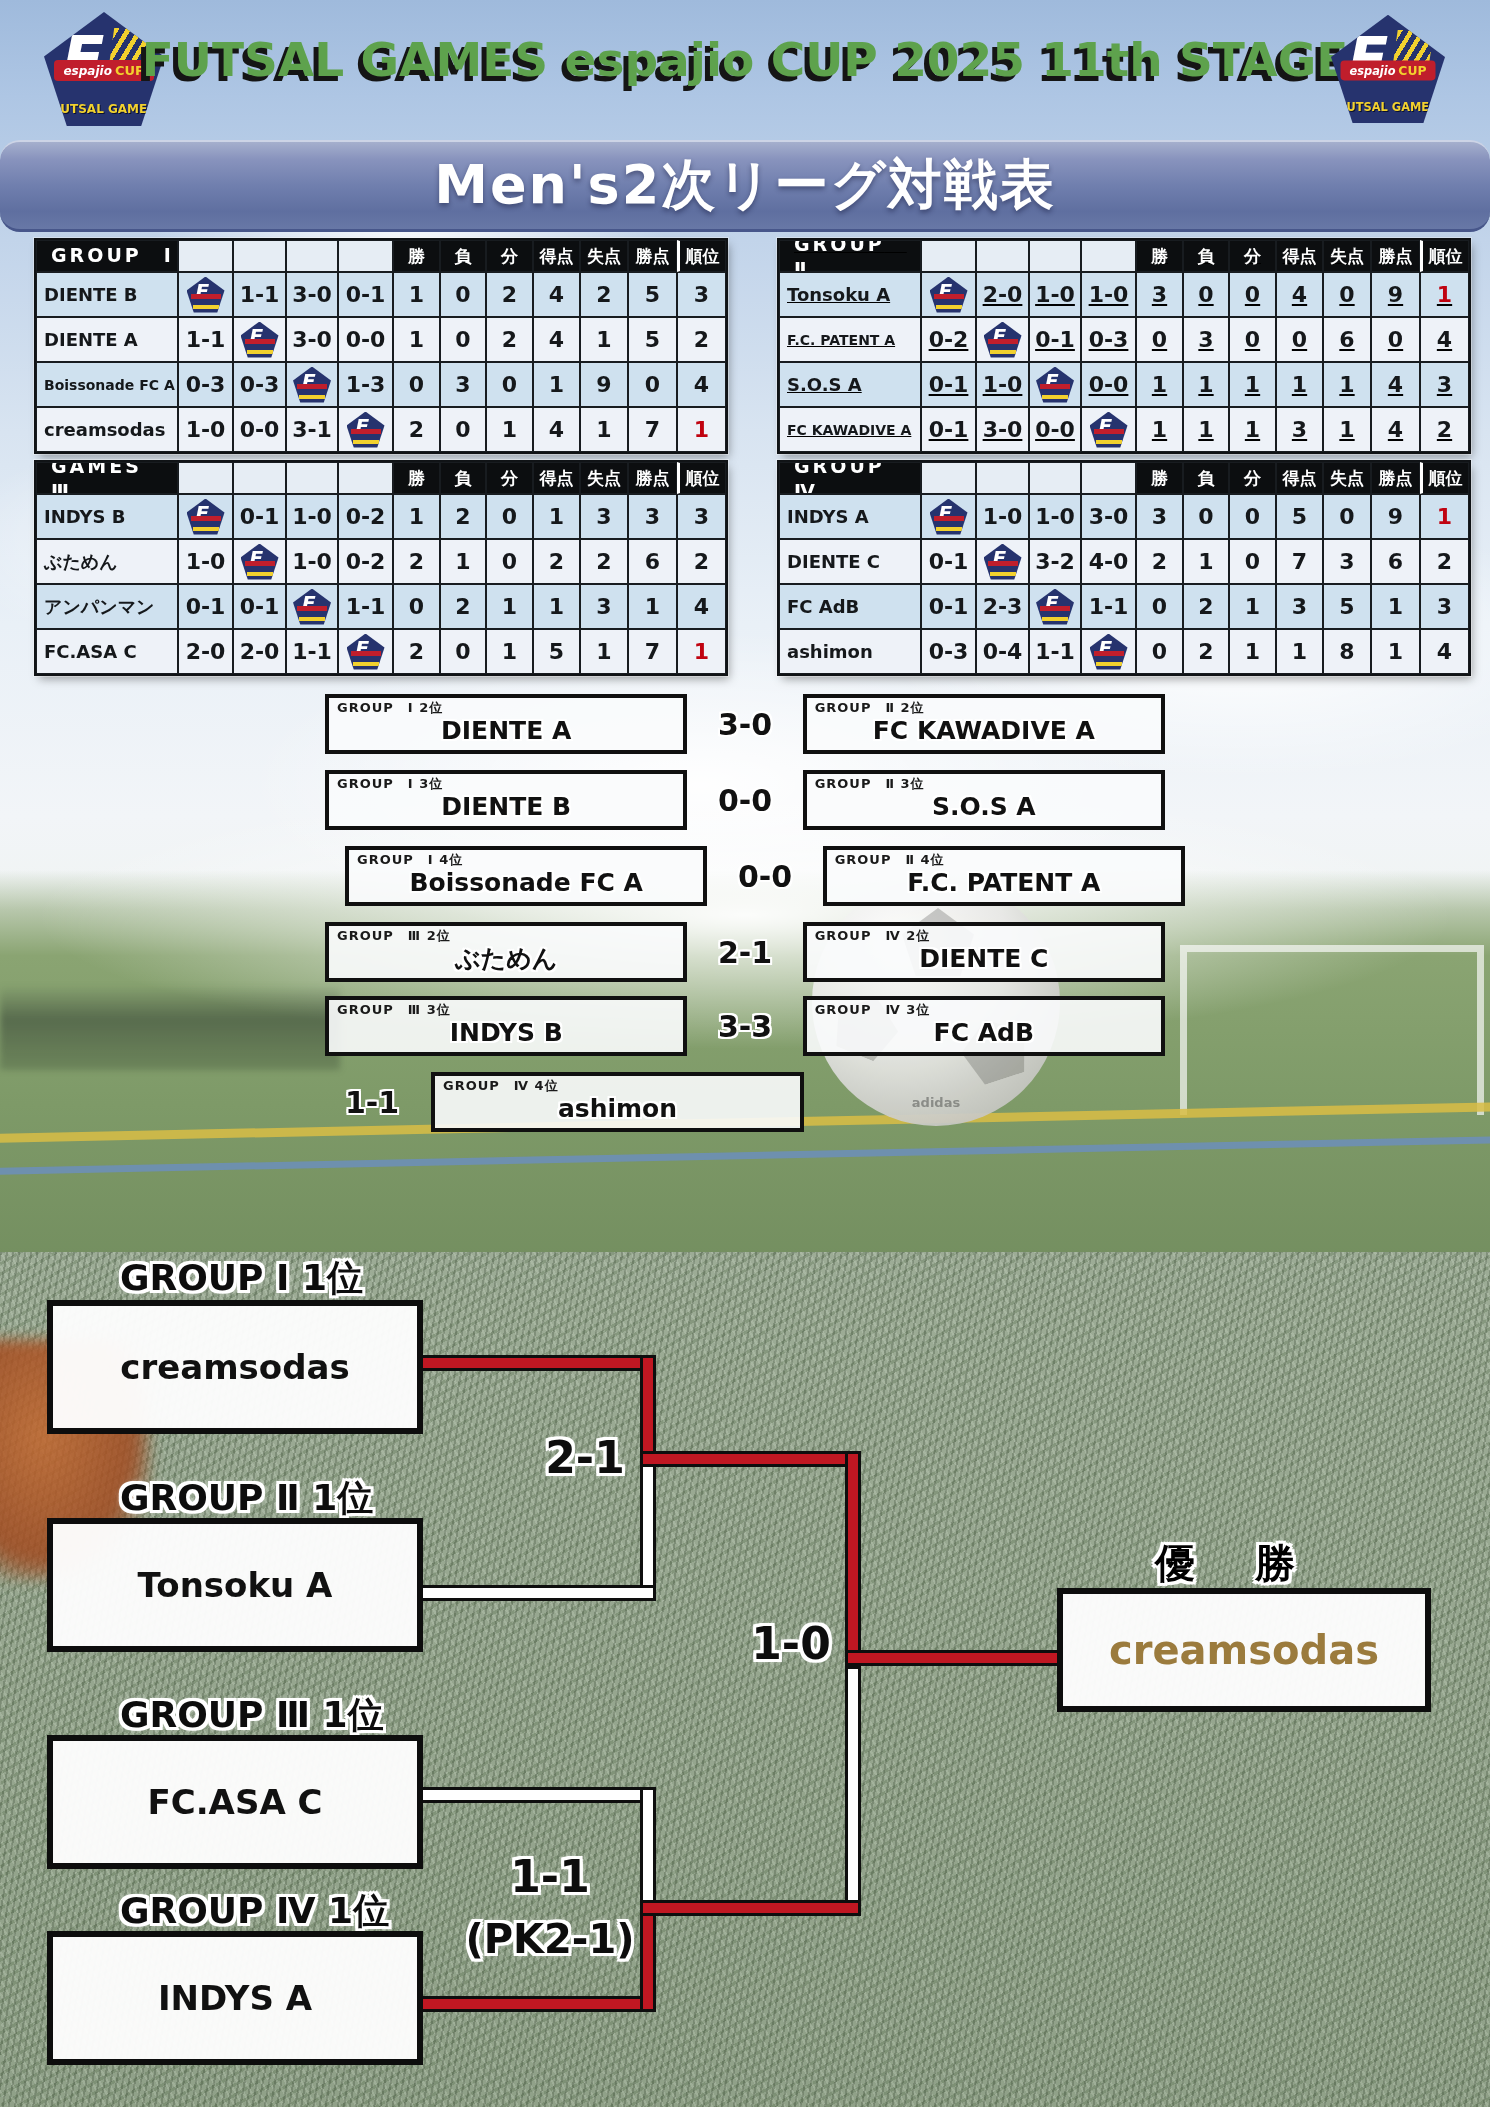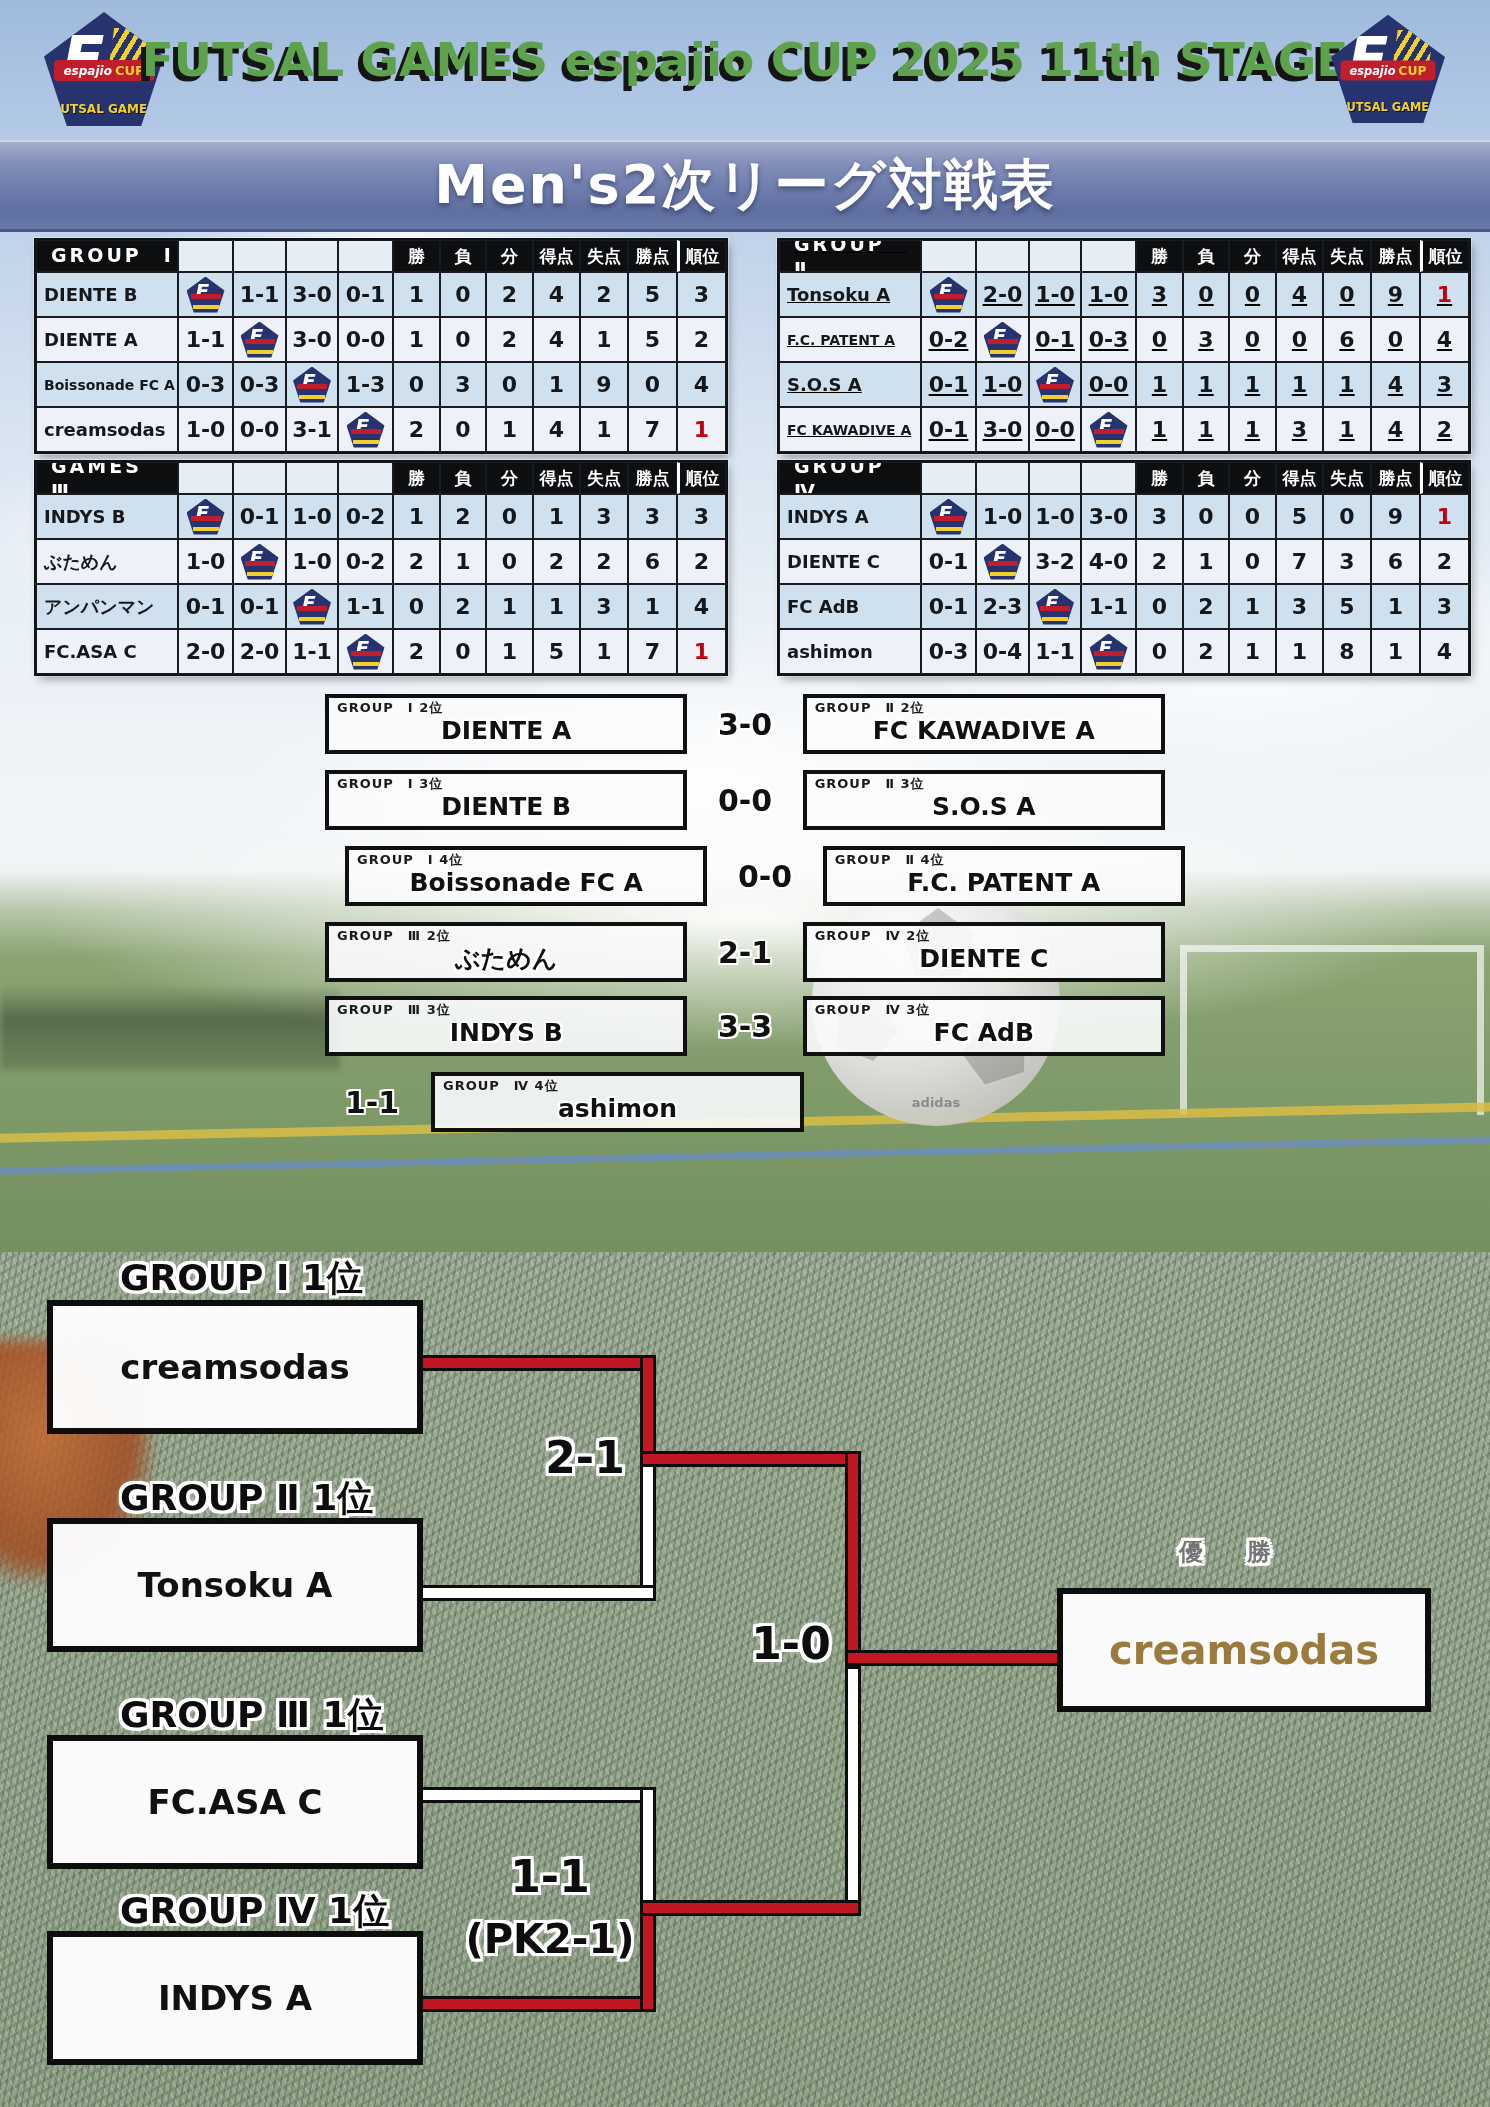--- a/index.html
+++ b/index.html
@@ -54,21 +54,21 @@
   .logo-band{position:absolute;left:10px;right:10px;top:48px;height:21px;background:#c01e2c;border-radius:4px;
     display:flex;align-items:center;justify-content:center;gap:3px;}
   .band-esp{color:#fff;font-style:italic;font-weight:bold;font-size:12px;}
   .band-cup{color:#f2d12e;font-weight:bold;font-size:13px;}
   .logo-bottom{position:absolute;left:0;right:0;bottom:10px;text-align:center;color:#f2d12e;font-weight:bold;
     font-size:12px;text-shadow:1px 1px 0 #0a1030;}
 
   
   .band{position:absolute;left:0;width:1490px;height:92px;z-index:3;display:flex;align-items:center;justify-content:center;
     background:linear-gradient(180deg,#a5afcd 0%,#8893bd 20%,#707fae 50%,#5f6fa0 80%,#6878a6 100%);
-    border-top:2px solid #cdd4e6;border-bottom:3px solid #47568a;box-sizing:border-box;}
+    border-top:2px solid #cdd4e6;border-bottom:3px solid #47568a;box-sizing:border-box;border-radius:20px;}
   .band1{top:140px;} .band2{top:1160px;}
   .band-title{color:#fff;font-size:54px;font-weight:bold;letter-spacing:2px;text-shadow:0 3px 5px rgba(20,25,60,.45);}
 
   
   .group-table{position:absolute;z-index:3;display:grid;
     grid-template-columns:142px 55px 53px 52px 55px 47px 46px 47px 47px 48px 49px 49px;
     grid-template-rows:32px 45px 45px 45px 45px;
     box-shadow:0 0 0 2px #101316,0 0 0 3px rgba(255,255,255,.35),3px 5px 9px rgba(0,0,0,.35);}
   .gpos0{left:36px;top:240px;} .gpos1{left:779px;top:240px;text-decoration:underline;}
   .gpos2{left:36px;top:462px;} .gpos3{left:779px;top:462px;}
@@ -123,21 +123,21 @@
   .r5{left:845px;top:1650px;width:216px;height:16px;}
   .r6{left:420px;top:1996px;width:236px;height:16px;}
   .r7{left:640px;top:1900px;width:16px;height:112px;}
   .r8{left:640px;top:1900px;width:221px;height:16px;}
   .bscore{position:absolute;z-index:5;text-align:center;font-weight:bold;color:#0d0d0d;font-size:44px;}
   .sc-semi1{left:500px;top:1432px;width:170px;}
   .sc-final{left:706px;top:1618px;width:170px;}
   .sc-semi2a{left:465px;top:1851px;width:170px;}
   .sc-semi2b{left:420px;top:1916px;width:260px;font-size:40px;}
   .champ-label{position:absolute;left:1130px;top:1536px;width:200px;z-index:4;text-align:center;
-    font-size:24px;font-weight:bold;color:#737373;letter-spacing:10px;}
+    font-size:40px;font-weight:bold;color:#000000;letter-spacing:10px;}
   .champ-box{position:absolute;left:1057px;top:1588px;width:374px;height:124px;z-index:4;box-sizing:border-box;
     background:rgba(253,253,253,.97);border:6px solid #0d0d0d;display:flex;align-items:center;justify-content:center;}
   .champ-team{font-size:40px;font-weight:bold;color:#9b7b3d;}
 </style>
 </head>
 <body>
 
 <div class="page">
 
   <div class="bg-sky"></div>

